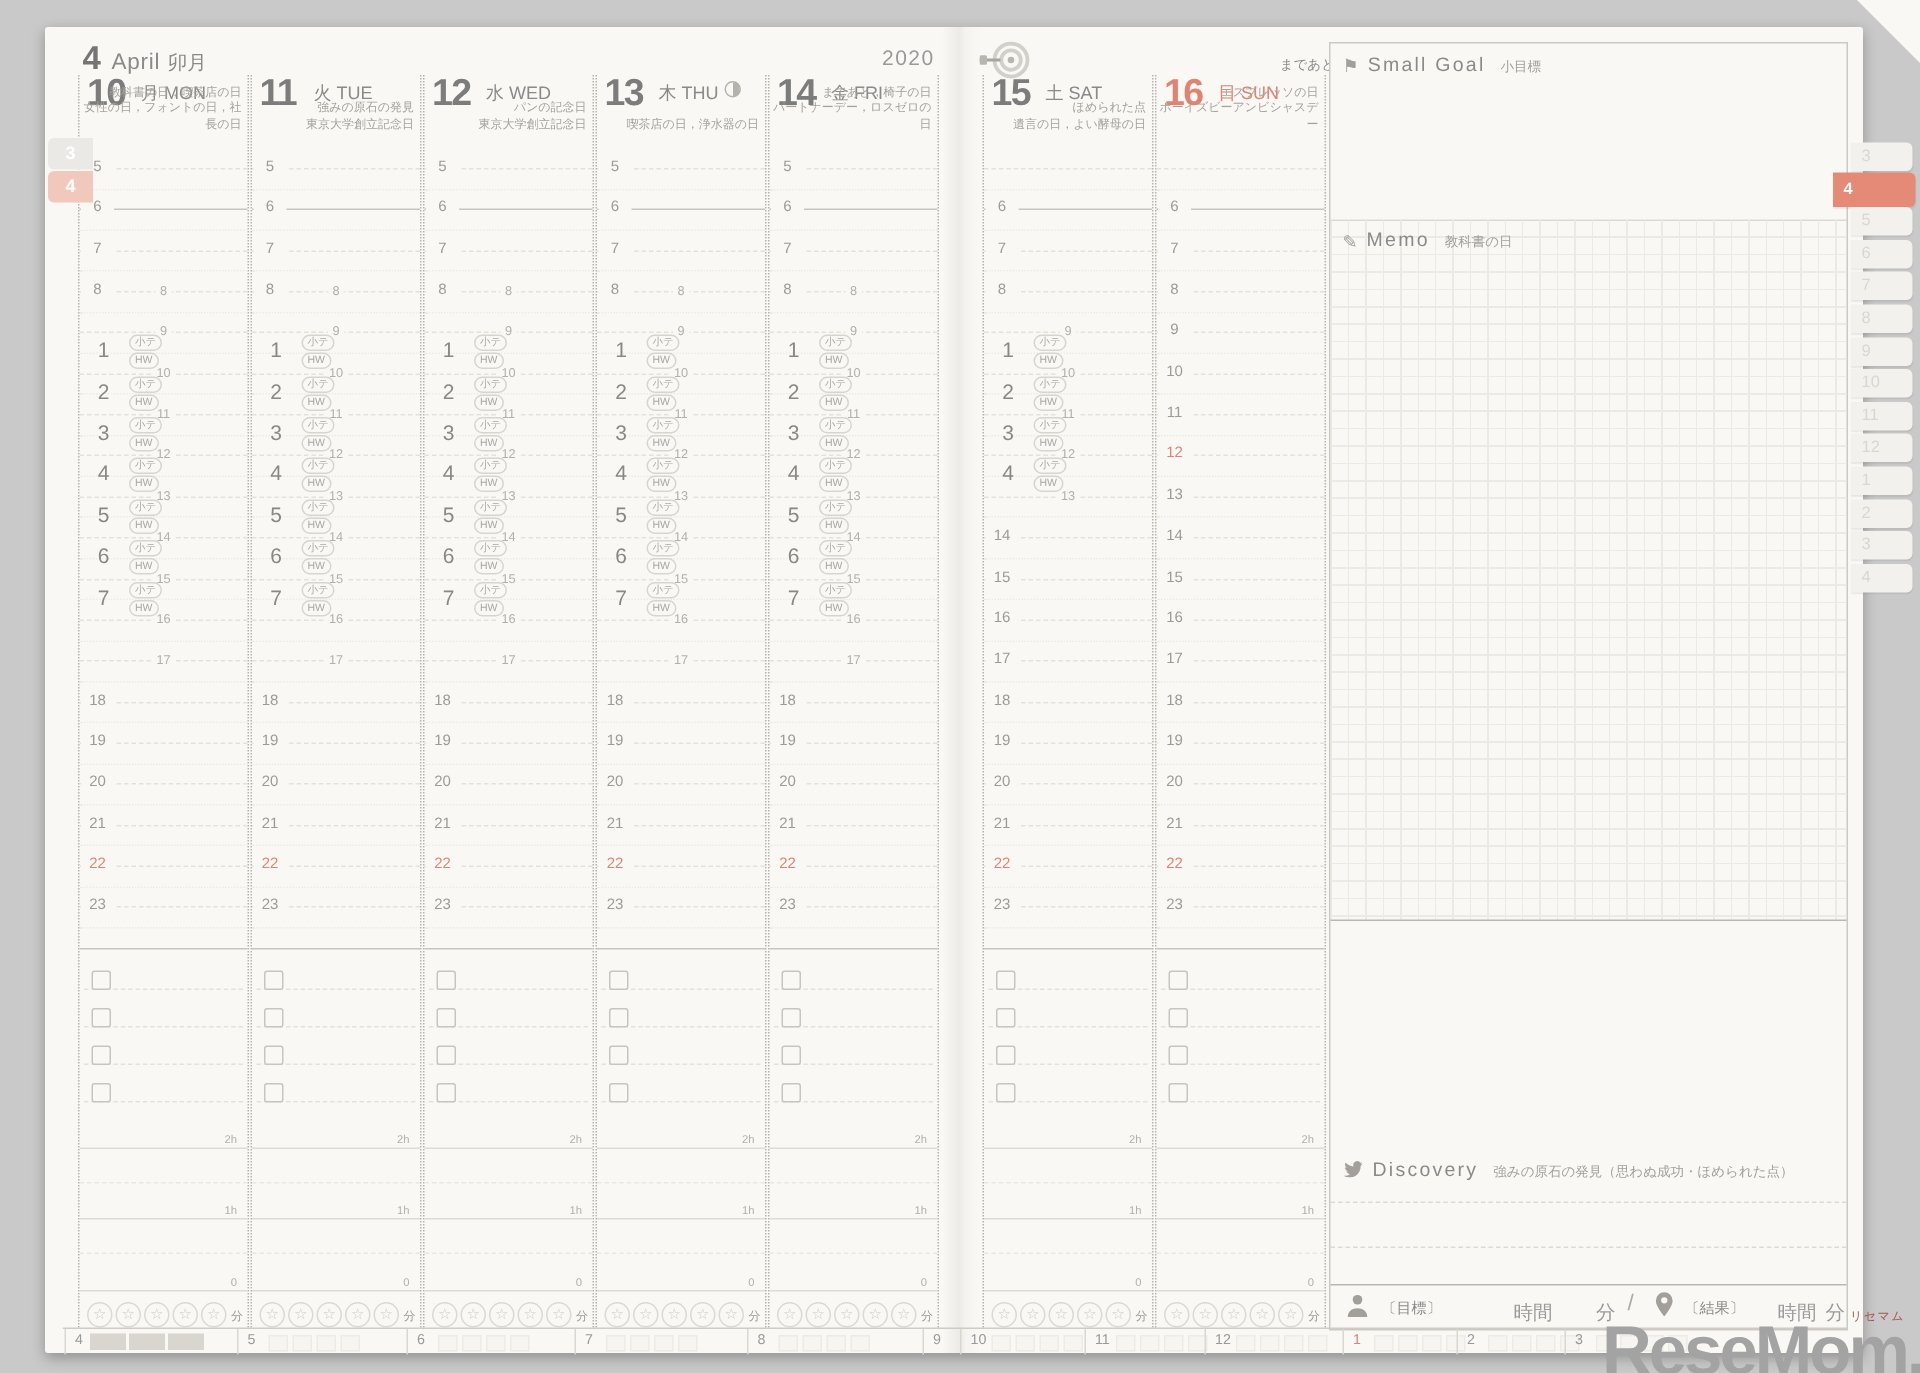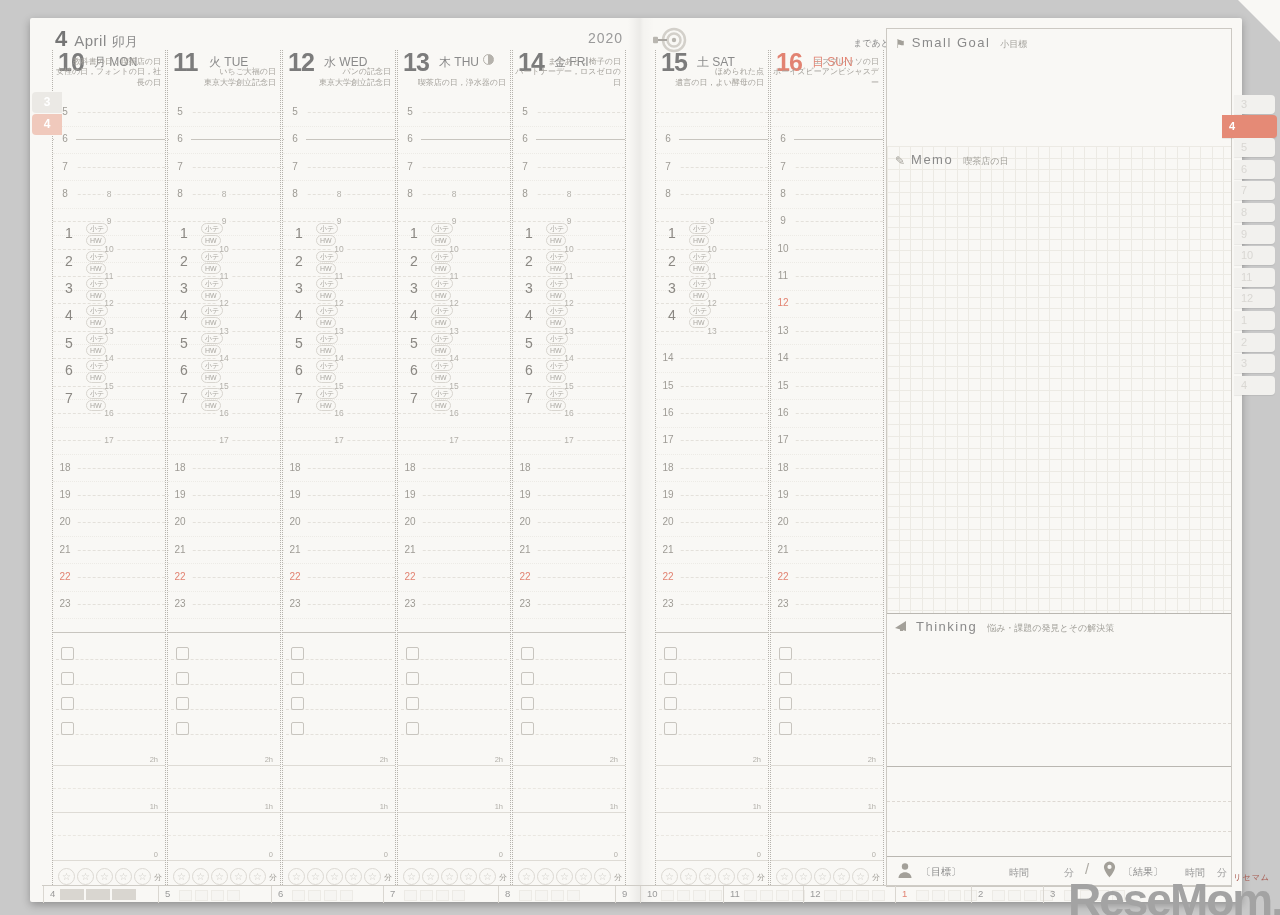--- a/index.html
+++ b/index.html
@@ -56,21 +56,21 @@
   .sec{position:absolute;left:0;right:0;border-bottom:1px solid #bab7b1;}
   .sec-h{display:flex;align-items:baseline;padding:6px 0 0 8px;}
   .sec-title{font-size:13px;color:#8a8a8a;letter-spacing:1.5px;margin-left:6px;}
   .sec-sub{font-size:9px;color:#a2a09a;margin-left:10px;}
   .icn{color:#a3a099;font-size:12px;position:relative;top:1px;}
   .sec-memo-grid{background-image:
      repeating-linear-gradient(to bottom,#eceae4 0,#eceae4 1px,transparent 1px,transparent 11.6px),
      repeating-linear-gradient(to right,#eceae4 0,#eceae4 1px,transparent 1px,transparent 11.6px);}
   .rule{position:absolute;left:0;right:0;border-top:1px dashed #ded9d3;}
   .sum-item{position:absolute;font-size:10px;color:#8a8a8a;white-space:nowrap;}
-  .sum-small{font-size:10px;color:#9a9a9a;}
+  .sum-small{font-size:13px;color:#9a9a9a;}
   .sum-slash{font-size:15px;color:#aeaba5;}
   
   .band{position:absolute;left:12px;top:867px;width:1190px;height:17px;border-top:1px solid #cfccc6;}
   .bcell{position:absolute;top:0;height:17px;border-left:1px solid #dad7d1;}
   .blabel{position:absolute;left:6px;top:2px;font-size:9.5px;color:#9a9a9a;}
   .bblock{position:absolute;top:3px;width:24px;height:11px;background:#d9d6d0;}
   .bsq{position:absolute;top:4px;width:11px;height:9px;border:1px solid #edebe6;background:#f6f5f2;}
   
   .ltab{position:absolute;left:2px;width:30px;height:21px;border-radius:4px 0 0 4px;
     text-align:center;line-height:21px;font-size:12px;font-weight:bold;color:#fff;background:#ebe9e5;}
@@ -219,21 +219,21 @@
           <div class="star" style="left: 24px;">☆</div>
           <div class="star" style="left: 43px;">☆</div>
           <div class="star" style="left: 62px;">☆</div>
           <div class="star" style="left: 81px;">☆</div>
           <div class="min-label">分</div>
         </div>
         <div class="day-col" style="left: 137px; width: 112px;">
           <div class="d-num">11</div>
           <div class="d-wd">火 TUE</div>
           <div class="d-hol">
-            <div>いちご大福の日</div>
+            <div>強みの原石の発見</div>
             <div>東京大学創立記念日</div>
           </div>
           <div class="hline" style="top: 62px;"></div>
           <div class="hline half" style="top: 75.675px;"></div>
           <div class="hline solid" style="top: 89.35px;"></div>
           <div class="hline half" style="top: 103.025px;"></div>
           <div class="hline" style="top: 116.7px;"></div>
           <div class="hline half" style="top: 130.375px;"></div>
           <div class="hline" style="top: 144.05px;"></div>
           <div class="hline half" style="top: 157.725px;"></div>
@@ -855,36 +855,31 @@
         <div class="sec-h">
           <span class="icn">⚑</span>
           <span class="sec-title">Small Goal</span>
           <span class="sec-sub">小目標</span>
         </div>
       </div>
       <div class="sec sec-memo-grid" style="top:117px;height:467px;">
         <div class="sec-h">
           <span class="icn">✎</span>
           <span class="sec-title">Memo</span>
-          <span class="sec-sub">喫茶店の日</span>
-        </div>
-      </div>
-      <div class="sec" style="top:584px;height:153px;">
-        <div class="sec-h">
-          <svg class="icn" width="15" height="12" viewBox="0 0 15 12">
-            <polygon points="0,8 11,1 11,11" fill="#a3a099"></polygon>
-              <rect x="5" y="8" width="3" height="3" fill="#a3a099"></rect>
-          </svg>
-          <span class="sec-title">Thinking</span>
-          <span class="sec-sub">悩み・課題の発見とその解決策</span>
-        </div>
-        <div class="rule" style="top:60px"></div>
-        <div class="rule" style="top:110px"></div>
+          <span class="sec-sub">教科書の日</span>
+        </div>
       </div>
       <div class="sec" style="top:737px;height:90px;">
+        <div class="sec-h">
+          <svg class="icn" width="14" height="12" viewBox="0 0 16 13">
+            <path d="M15.5 1.6c-.6.3-1.2.5-1.8.6A3 3 0 0 0 8.4 4.9C6 4.8 3.8 3.7 2.3 1.9c-.8 1.4-.4 3.1 1 4-.5 0-1-.2-1.4-.4 0 1.5 1 2.7 2.4 3-.4.1-.9.1-1.3.1.4 1.2 1.5 2.1 2.8 2.1A6 6 0 0 1 .9 12c1.3.8 2.9 1.3 4.5 1.3 5.4 0 8.4-4.5 8.4-8.4v-.4c.6-.4 1.1-1 1.5-1.6-.5.2-1.1.4-1.7.5.6-.4 1.1-1 1.3-1.7z" fill="#a3a099"></path>
+          </svg>
+          <span class="sec-title">Discovery</span>
+          <span class="sec-sub">強みの原石の発見（思わぬ成功・ほめられた点）</span>
+        </div>
         <div class="rule" style="top:35px"></div>
         <div class="rule" style="top:65px"></div>
       </div>
       <div style="position:absolute;top:827px;height:30px;left:0;right:0;">
         <svg class="sum-item" style="left:10px;top:6px" width="16" height="17" viewBox="0 0 16 17">
           <circle cx="8" cy="4.5" r="3.2" fill="#a3a099"></circle>
           <path d="M1.5 16c0-3.6 2.9-5.8 6.5-5.8s6.5 2.2 6.5 5.8z" fill="#a3a099"></path>
         </svg>
         <span class="sum-item" style="left:34px;top:9px">〔目標〕</span>
         <span class="sum-item sum-small" style="left:122px;top:10px">時間</span>

